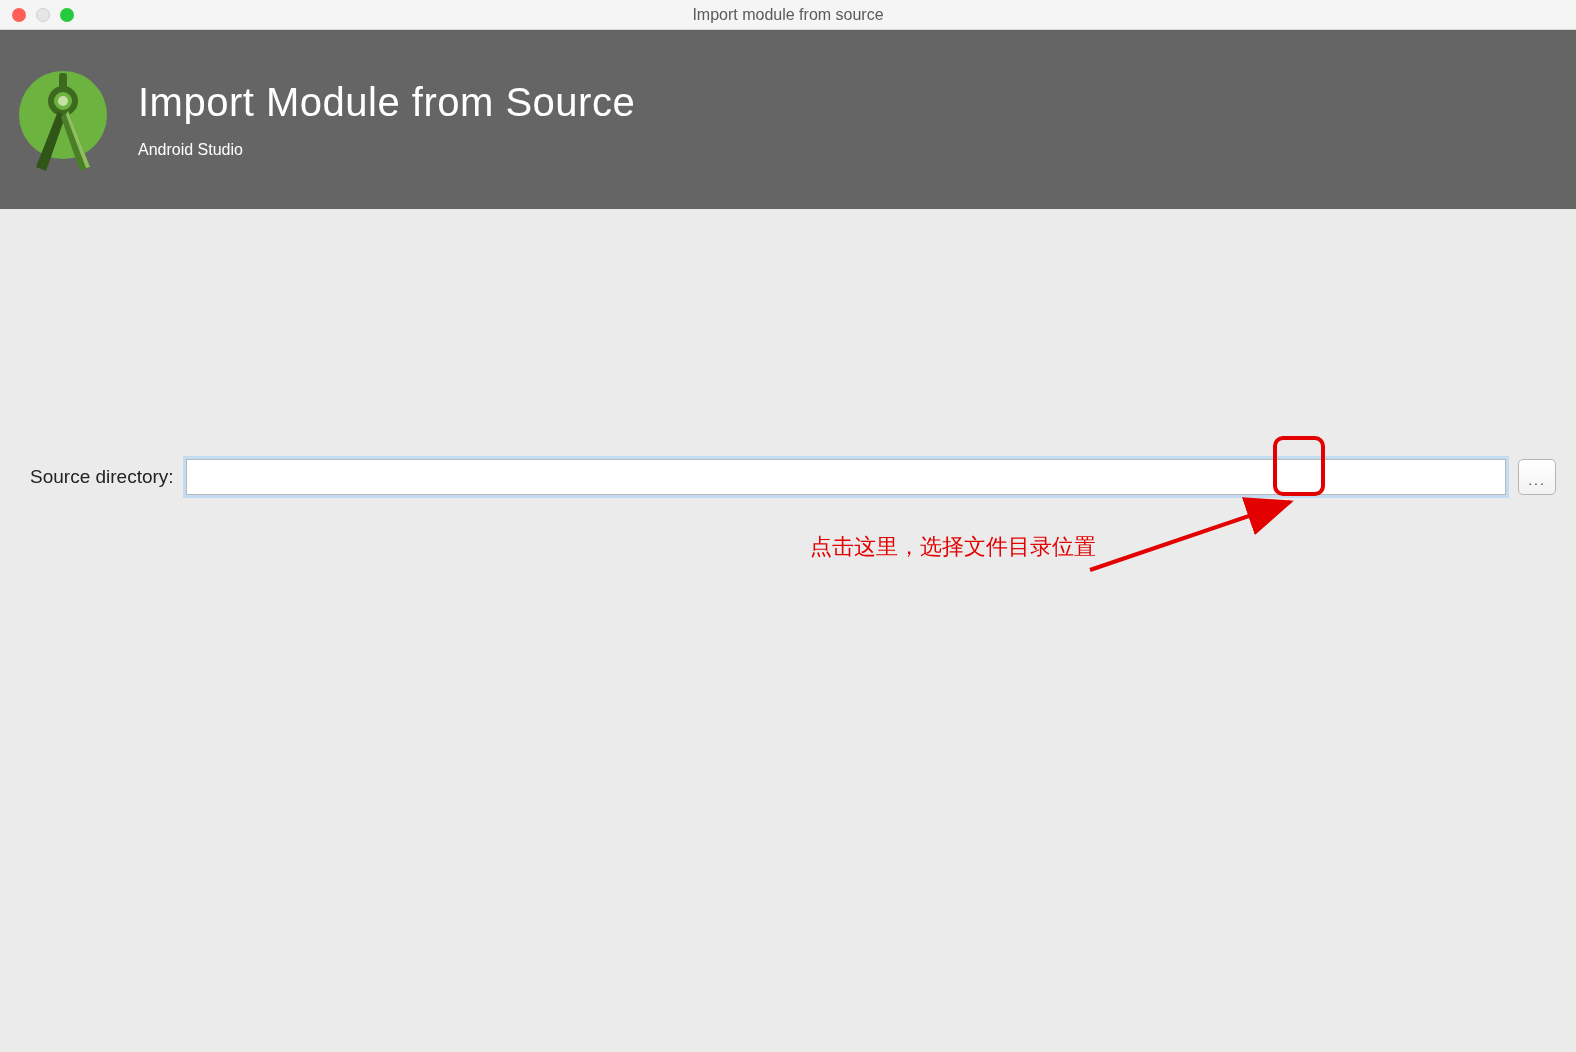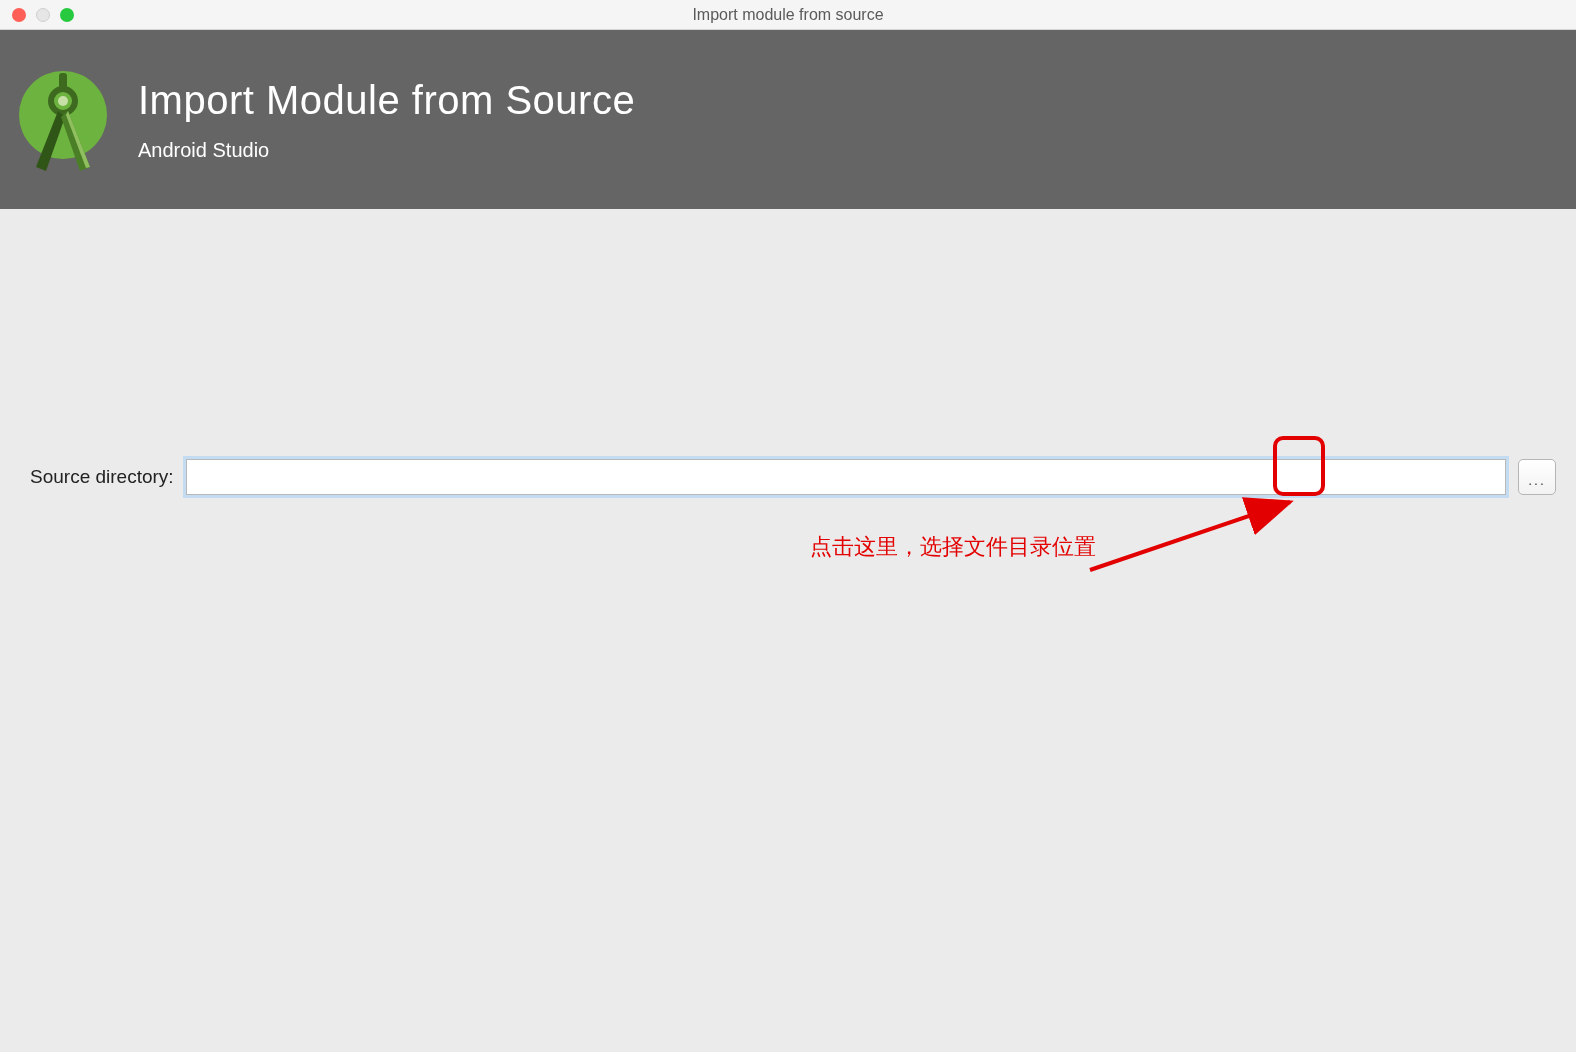--- a/index.html
+++ b/index.html
@@ -67,21 +67,21 @@
       gap: 8px;
     }
     .header-title {
       color: #ffffff;
       font-size: 40px;
       font-weight: 400;
       letter-spacing: 0.5px;
     }
     .header-subtitle {
       color: #ffffff;
-      font-size: 20px;
+      font-size: 16px;
       font-weight: 300;
       margin-top: 8px;
     }
     .content-area {
       padding-top: 250px;
       padding-left: 30px;
       padding-right: 20px;
     }
     .field-row {
       display: flex;

